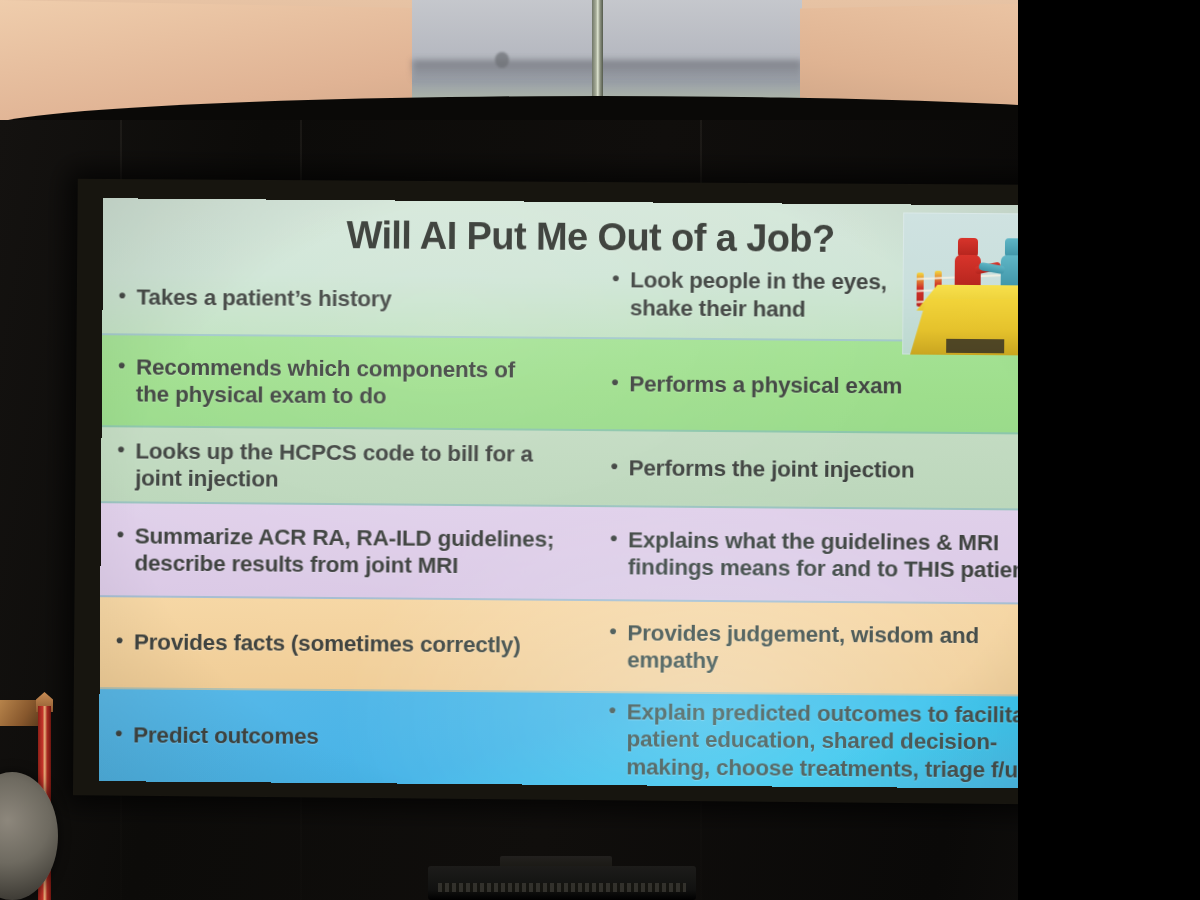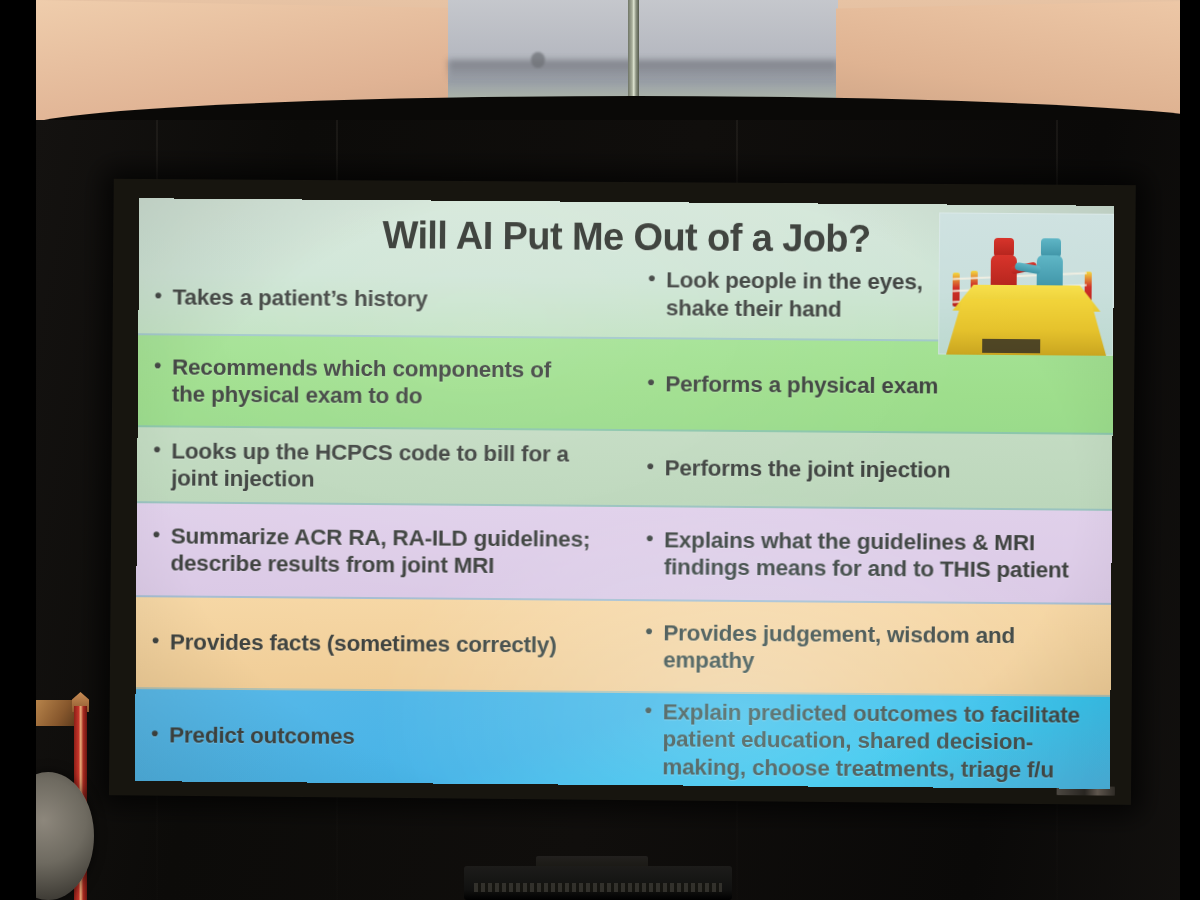--- a/index.html
+++ b/index.html
@@ -10,25 +10,24 @@
   }
   body {
     width: 1200px;
     height: 900px;
     overflow: hidden;
     font-family: "Liberation Sans", sans-serif;
   }
 
   #room {
     position: relative;
-    width: 1144px;
+    width: 1018px;
     height: 900px;
     background: #0ea5e9;
     overflow: hidden;
-    margin-left: 36px;
   }
 
   
   .ceiling {
     position: absolute;
     top: 0; left: 0;
     width: 1200px;
     height: 132px;
     background:
       linear-gradient(180deg, #e7c3a4 0%, #dcb89c 55%, #c9a488 100%);

